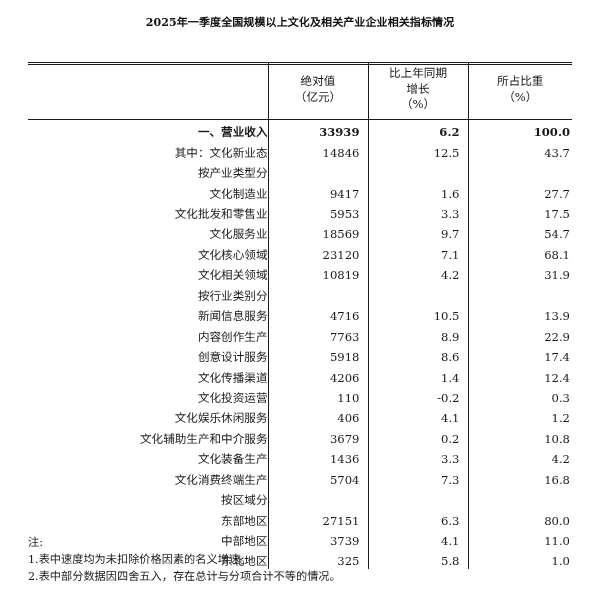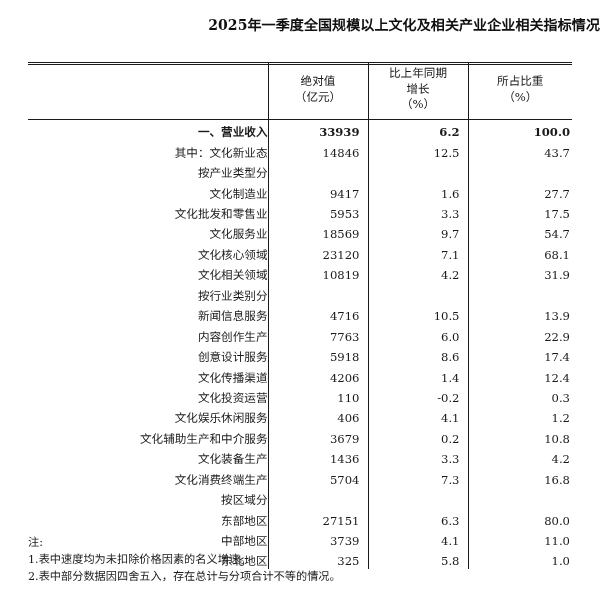--- a/index.html
+++ b/index.html
@@ -23,22 +23,22 @@
     height: 596px;
     box-sizing: border-box;
   }
 
   
   .doc-title {
     position: absolute;
     left: 0;
     top: 16px;
     width: 600px;
-    text-align: right;
-    font-size: 14px;
+    text-align: center;
+    font-size: 11px;
     font-weight: bold;
     letter-spacing: 0.1px;
     line-height: 1.3;
     color: #101010;
     font-family: "DejaVu Serif", "Liberation Serif", serif;
   }
 
   
   .table-wrap {
     position: absolute;
@@ -239,21 +239,21 @@
           </tr>
           <tr>
             <td class="lbl ind1">新闻信息服务</td>
             <td class="num">4716</td>
             <td class="num">10.5</td>
             <td class="num last">13.9</td>
           </tr>
           <tr>
             <td class="lbl ind1">内容创作生产</td>
             <td class="num">7763</td>
-            <td class="num">6.0</td>
+            <td class="num">8.9</td>
             <td class="num last">22.9</td>
           </tr>
           <tr>
             <td class="lbl ind1">创意设计服务</td>
             <td class="num">5918</td>
             <td class="num">8.6</td>
             <td class="num last">17.4</td>
           </tr>
           <tr>
             <td class="lbl ind1">文化传播渠道</td>

